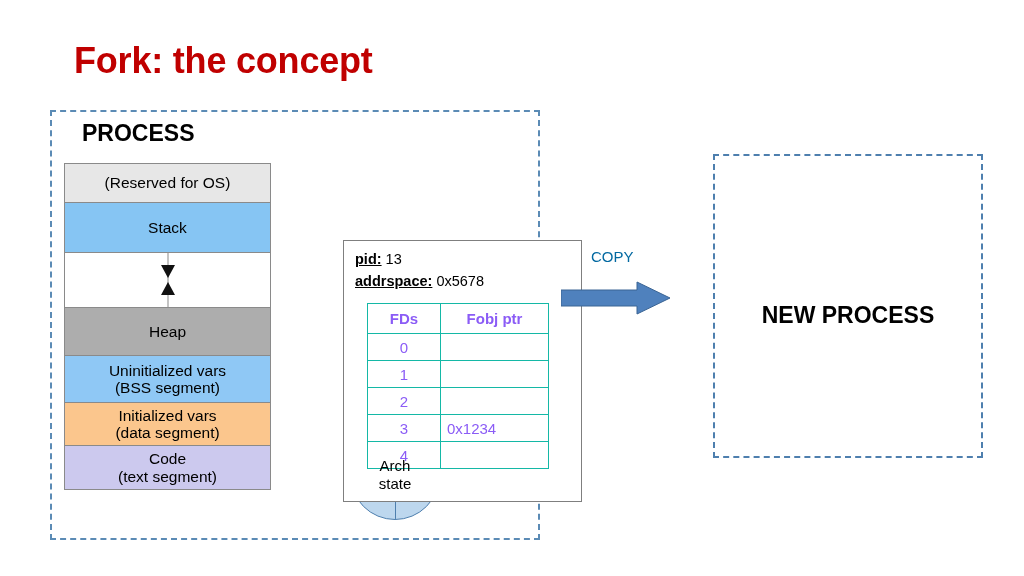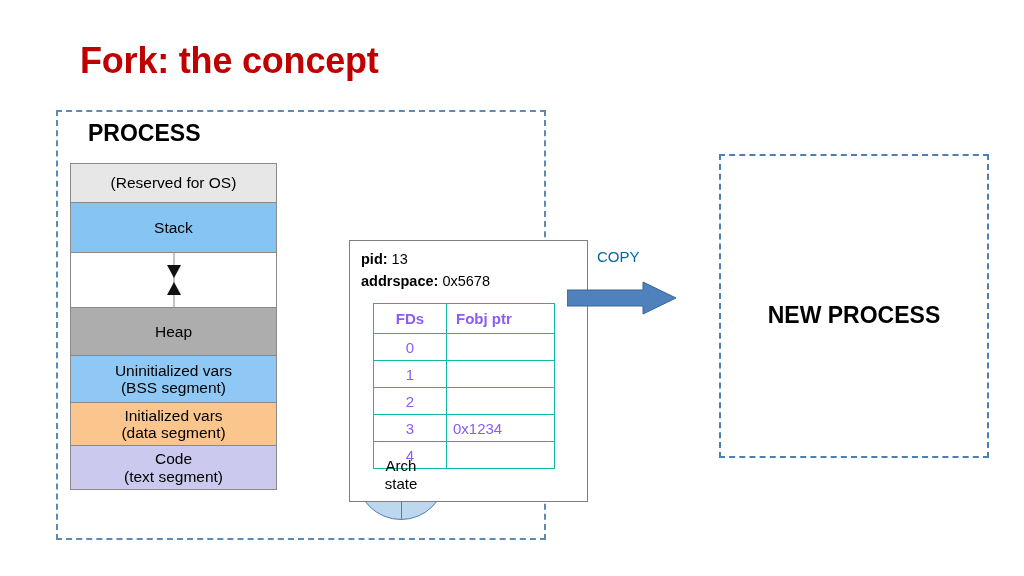--- a/index.html
+++ b/index.html
@@ -9,21 +9,21 @@
   body {
     width: 1024px;
     height: 576px;
     background: #ffffff;
     font-family: "Liberation Sans", sans-serif;
     overflow: hidden;
     position: relative;
   }
   .stage {
     position: absolute;
-    left: 6px; top: 0;
+    left: 0; top: 0;
     width: 856px;
     height: 576px;
   }
 
   
   #slide-title {
     position: absolute;
     left: 74px;
     top: 40px;
     font-size: 36px;
@@ -156,21 +156,21 @@
   }
   #pcb-meta {
     position: absolute;
     left: 11px;
     top: 8px;
     font-size: 14.5px;
     color: #000;
     line-height: 1.5;
     white-space: nowrap;
   }
-  #pcb-meta .k { font-weight: bold; }
+  #pcb-meta .k { font-weight: bold; text-decoration: underline; }
 
   #fd-table {
     position: absolute;
     left: 23px;
     top: 62px;
     width: 182px;
     border-collapse: collapse;
     table-layout: fixed;
   }
   #fd-table th, #fd-table td {
@@ -178,21 +178,21 @@
     height: 26px;
     font-size: 15px;
     color: #8b5cf6;
     padding: 0;
   }
   #fd-table th {
     font-weight: bold;
     height: 29px;
   }
   #fd-table th.col-fds { width: 72px; text-align: center; }
-  #fd-table th.col-ptr { text-align: left; padding-left: 9px; }
+  #fd-table th.col-ptr { text-align: center; }
   #fd-table td.cell-fd { text-align: center; }
   #fd-table td.cell-ptr { text-align: left; padding-left: 6px; }
 
   
   #copy-label {
     position: absolute;
     left: 591px;
     top: 248px;
     font-size: 15px;
     color: #0369a1;

